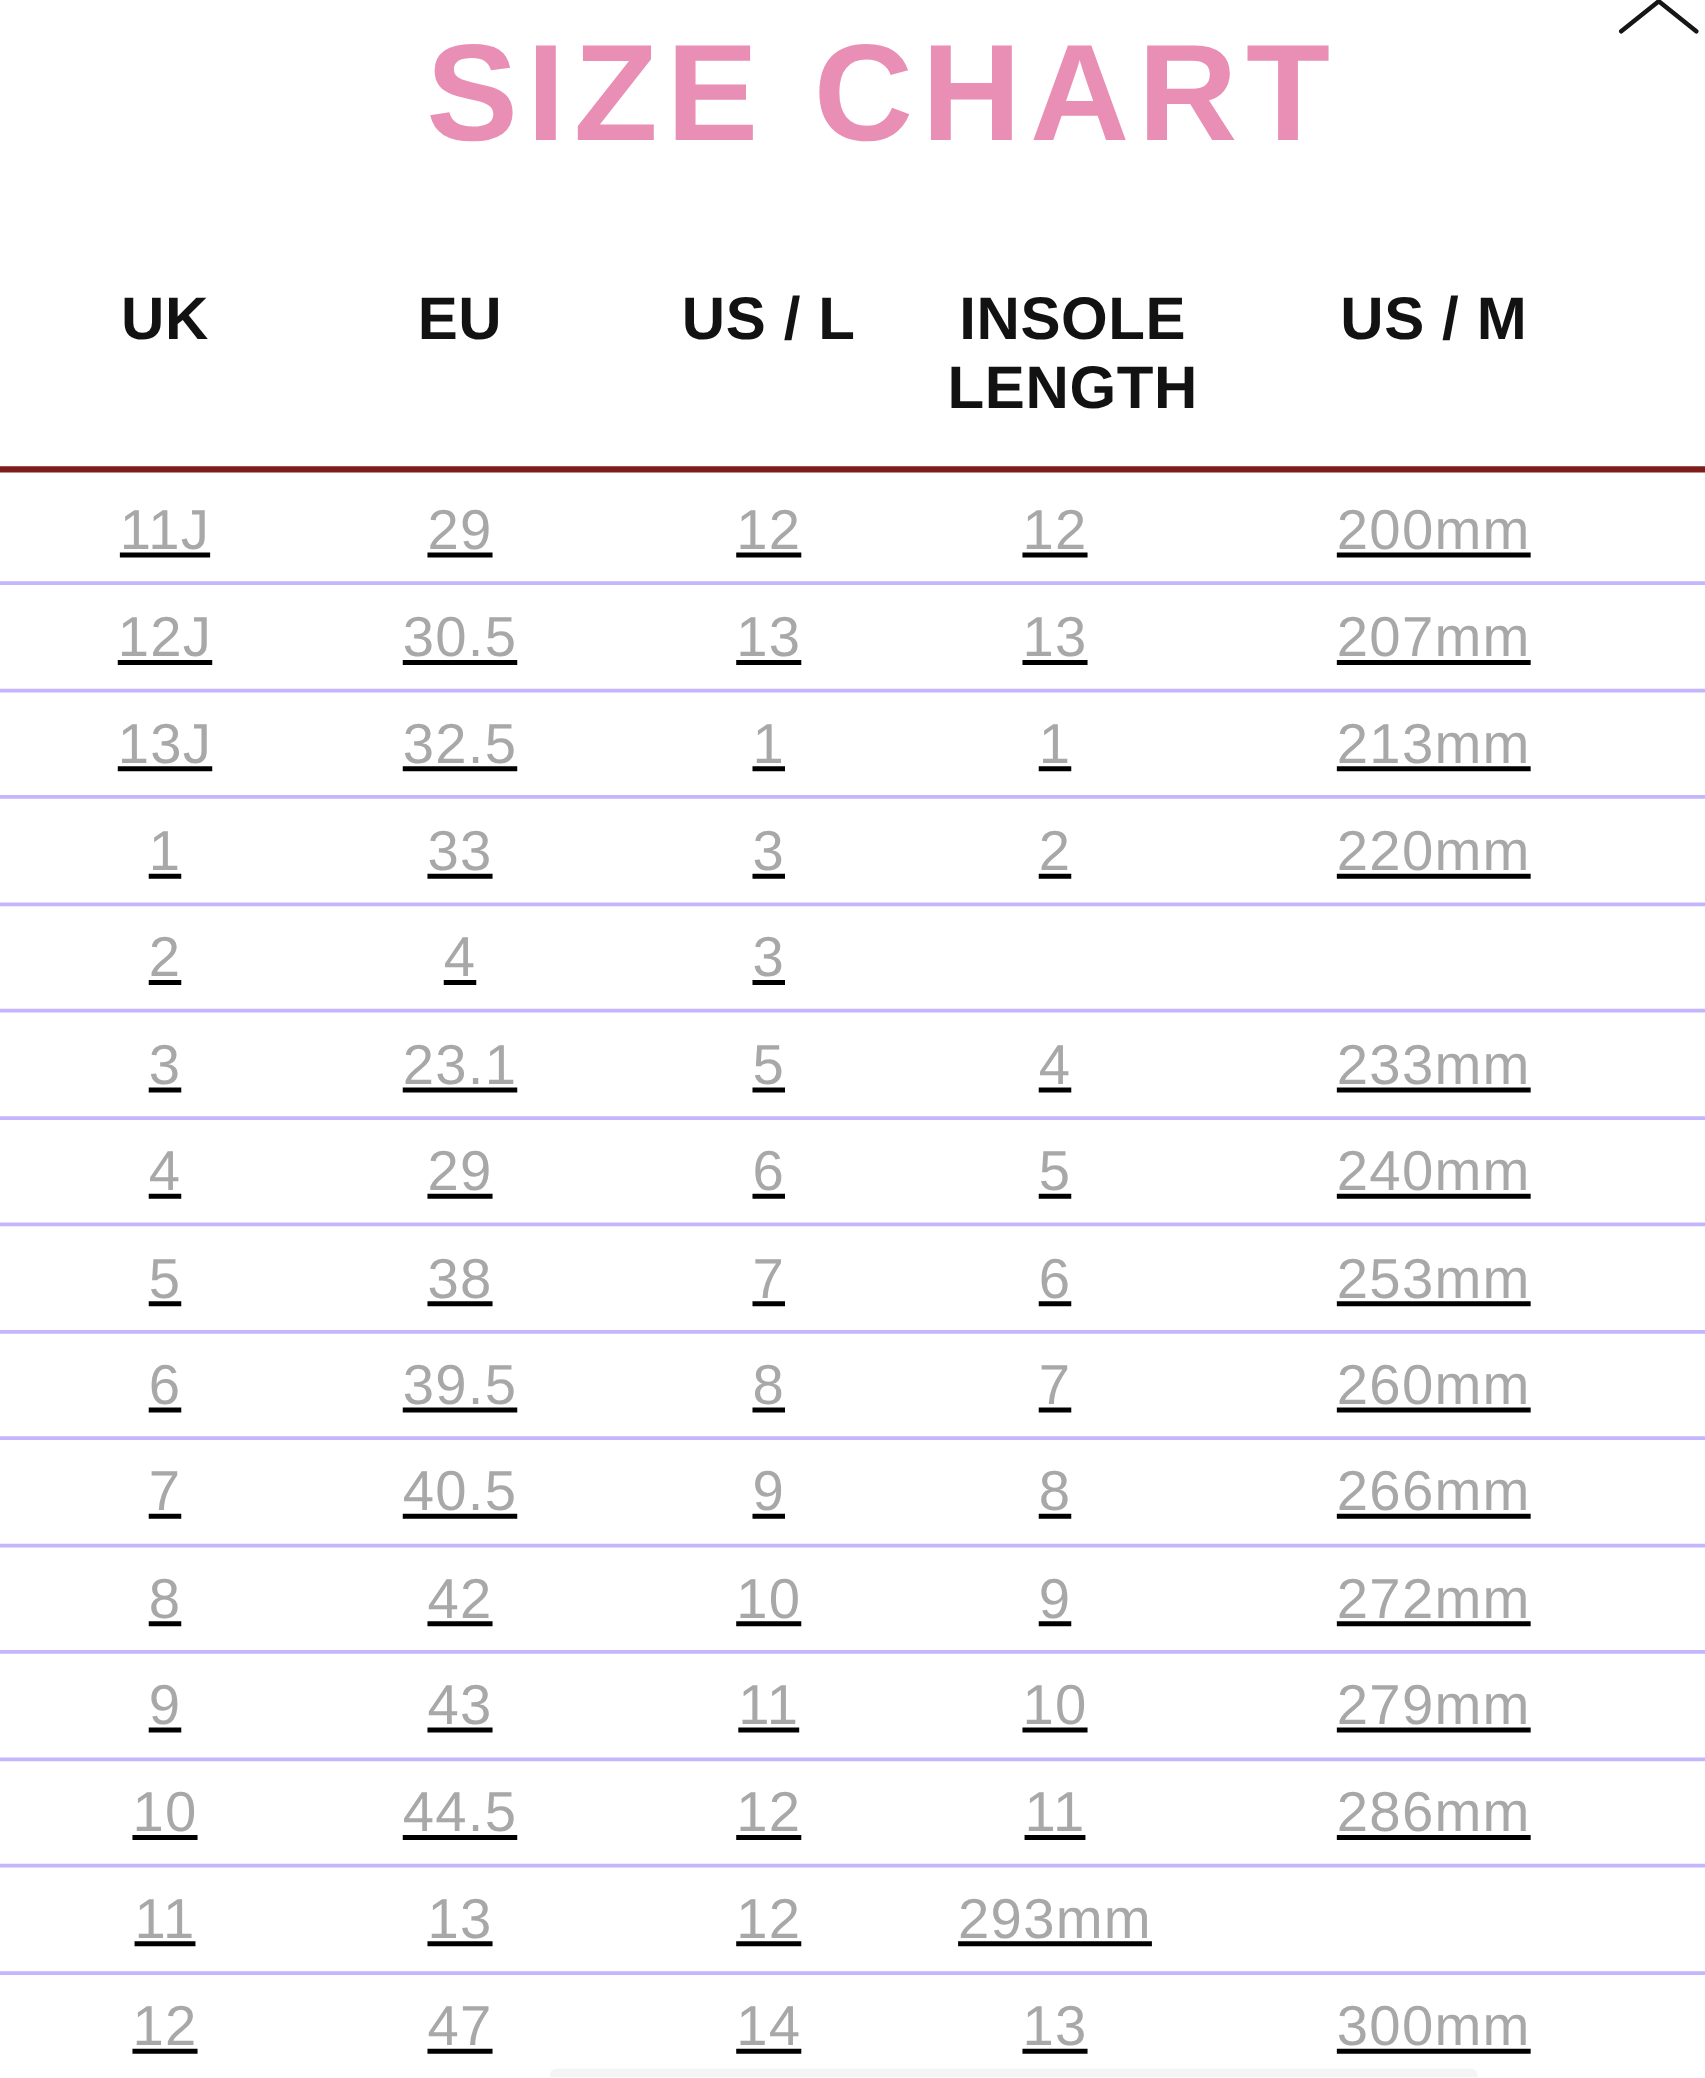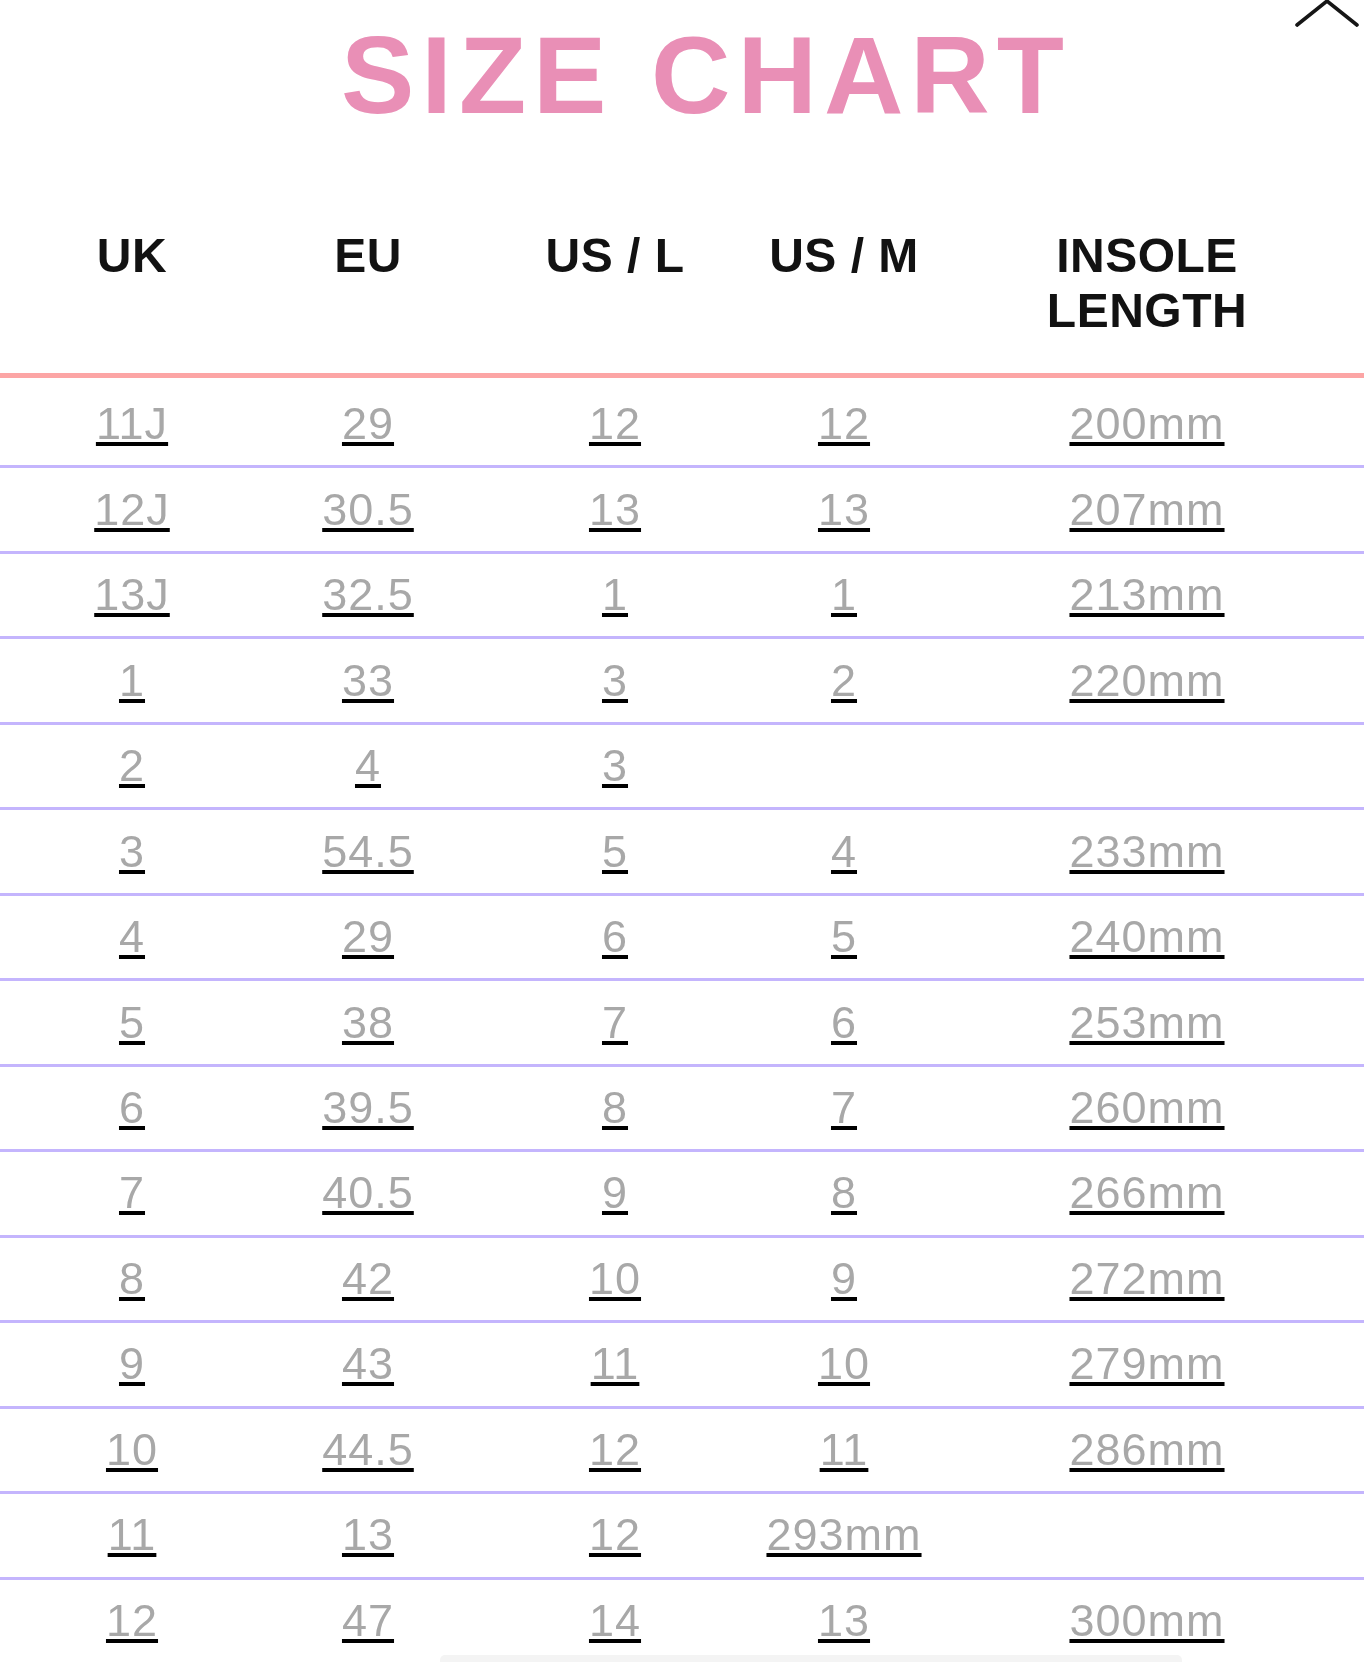--- a/index.html
+++ b/index.html
@@ -44,21 +44,21 @@
   .thead {
     position: absolute;
     top: 228px;
     left: 0;
     width: 1364px;
     height: 150px;
     box-sizing: border-box;
     display: grid;
     grid-template-columns: 264px 208px 286px 172px 434px;
     align-items: start;
-    border-bottom: 5px solid #fca5a5;
+    border-bottom: 5px solid #7f1d1d;
   }
   .thcell {
     text-align: center;
     font-size: 48px;
     line-height: 1.15;
     font-weight: 700;
     color: #121212;
     letter-spacing: 0.5px;
   }
   .thcell .wrap {
@@ -113,22 +113,22 @@
       <path d="M 3 25 L 33 1 L 63 25" fill="none" stroke="#161616" stroke-width="3.6" stroke-linecap="round" stroke-linejoin="miter"></path>
     </svg>
   </div>
 
   <h1 class="title">SIZE CHART</h1>
 
   <div class="thead">
     <div class="thcell"><span class="wrap">UK</span></div>
     <div class="thcell"><span class="wrap">EU</span></div>
     <div class="thcell"><span class="wrap">US / L</span></div>
+    <div class="thcell"><span class="wrap">INSOLE LENGTH</span></div>
     <div class="thcell"><span class="wrap">US / M</span></div>
-    <div class="thcell"><span class="wrap">INSOLE LENGTH</span></div>
   </div>
 
   <div class="tbody">
       <div class="trow">
         <div class="tcell">11J</div>
         <div class="tcell">29</div>
         <div class="tcell">12</div>
         <div class="tcell">12</div>
         <div class="tcell">200mm</div>
       </div>
@@ -153,21 +153,21 @@
         <div class="tcell">2</div>
         <div class="tcell">220mm</div>
       </div>
       <div class="trow">
         <div class="tcell">2</div>
         <div class="tcell">4</div>
         <div class="tcell">3</div>
       </div>
       <div class="trow">
         <div class="tcell">3</div>
-        <div class="tcell">54.5</div>
+        <div class="tcell">23.1</div>
         <div class="tcell">5</div>
         <div class="tcell">4</div>
         <div class="tcell">233mm</div>
       </div>
       <div class="trow">
         <div class="tcell">4</div>
         <div class="tcell">29</div>
         <div class="tcell">6</div>
         <div class="tcell">5</div>
         <div class="tcell">240mm</div>

